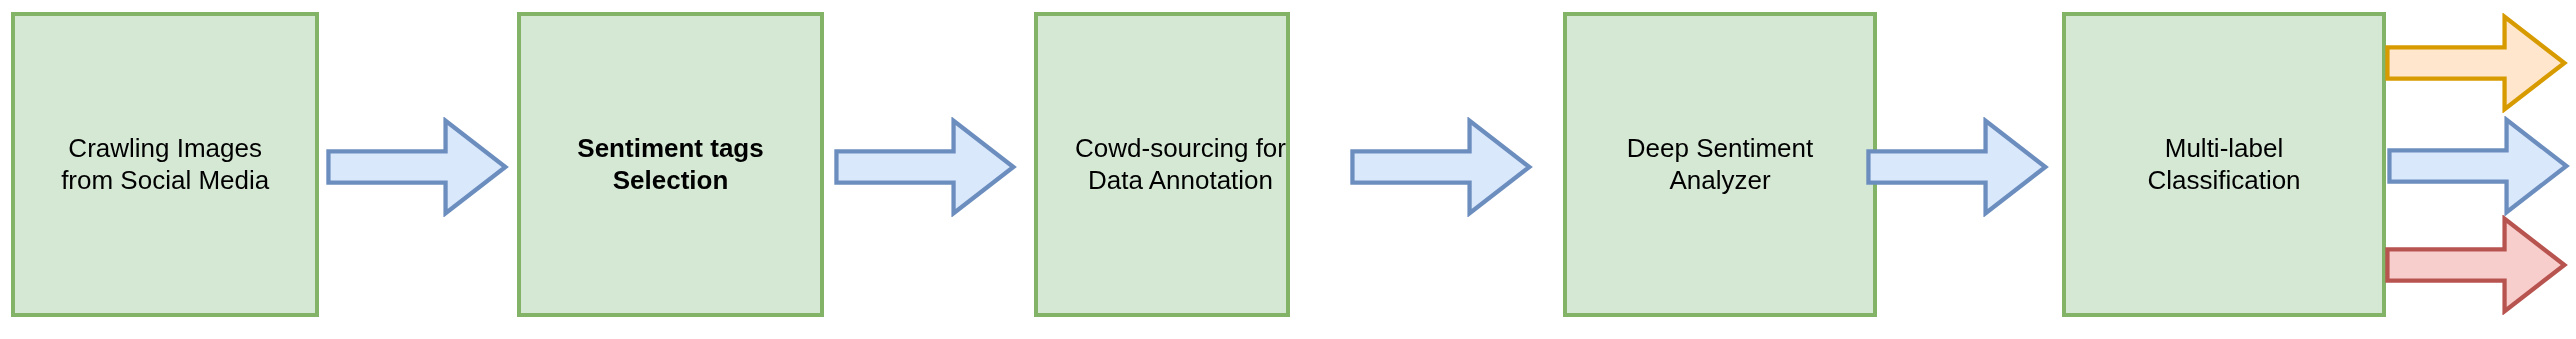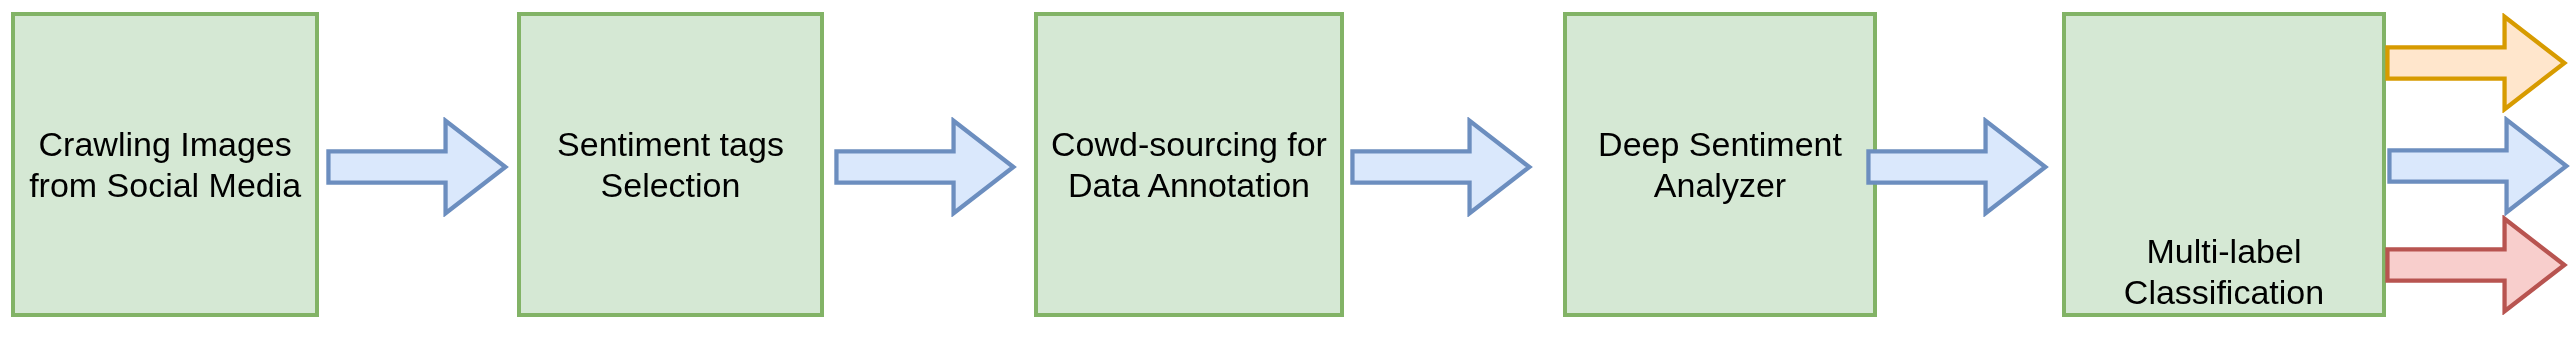--- a/index.html
+++ b/index.html
@@ -20,21 +20,21 @@
     top: 12px;
     height: 305px;
     box-sizing: border-box;
     background: var(--box-fill, #d5e8d4);
     border: 4.4px solid var(--box-stroke, #82b366);
     display: flex;
     align-items: center;
     justify-content: center;
   }
   .step-label {
-    font-size: 34px;
+    font-size: 26px;
     line-height: 1.2;
     color: var(--text-color, #000000);
     text-align: center;
     white-space: pre;
   }
   .arrow {
     position: absolute;
     display: block;
   }
   .arrow polygon {
@@ -57,36 +57,36 @@
 </head>
 <body>
 
 <div class="canvas">
 
   <div class="step-box" style="left:11.2px; width:308px;">
     <div class="step-label">Crawling Images
 from Social Media</div>
   </div>
 
-  <div class="step-box" style="left:517px; width:307px;">
+  <div class="step-box" style="left:517px; width:307px;font-weight:bold;">
     <div class="step-label">Sentiment tags
 Selection</div>
   </div>
 
-  <div class="step-box" style="left:1034px; width:310px;">
+  <div class="step-box" style="left:1034px; width:256px;justify-content:flex-end;">
     <div class="step-label">Cowd-sourcing for
 Data Annotation</div>
   </div>
 
   <div class="step-box" style="left:1563px; width:314px;">
     <div class="step-label">Deep Sentiment
 Analyzer</div>
   </div>
 
-  <div class="step-box" style="left:2062px; width:324px;align-items:flex-end;">
+  <div class="step-box" style="left:2062px; width:324px;">
     <div class="step-label">Multi-label
 Classification</div>
   </div>
 
   <svg class="arrow arrow-blue" style="left:326px; top:117px;" width="183" height="100" viewBox="0 0 300 160" preserveAspectRatio="none">
     <polygon points="4,55 196,55 196,6 294,80 196,154 196,105 4,105"></polygon>
   </svg>
 
   <svg class="arrow arrow-blue" style="left:834px; top:117px;" width="183" height="100" viewBox="0 0 300 160" preserveAspectRatio="none">
     <polygon points="4,55 196,55 196,6 294,80 196,154 196,105 4,105"></polygon>

